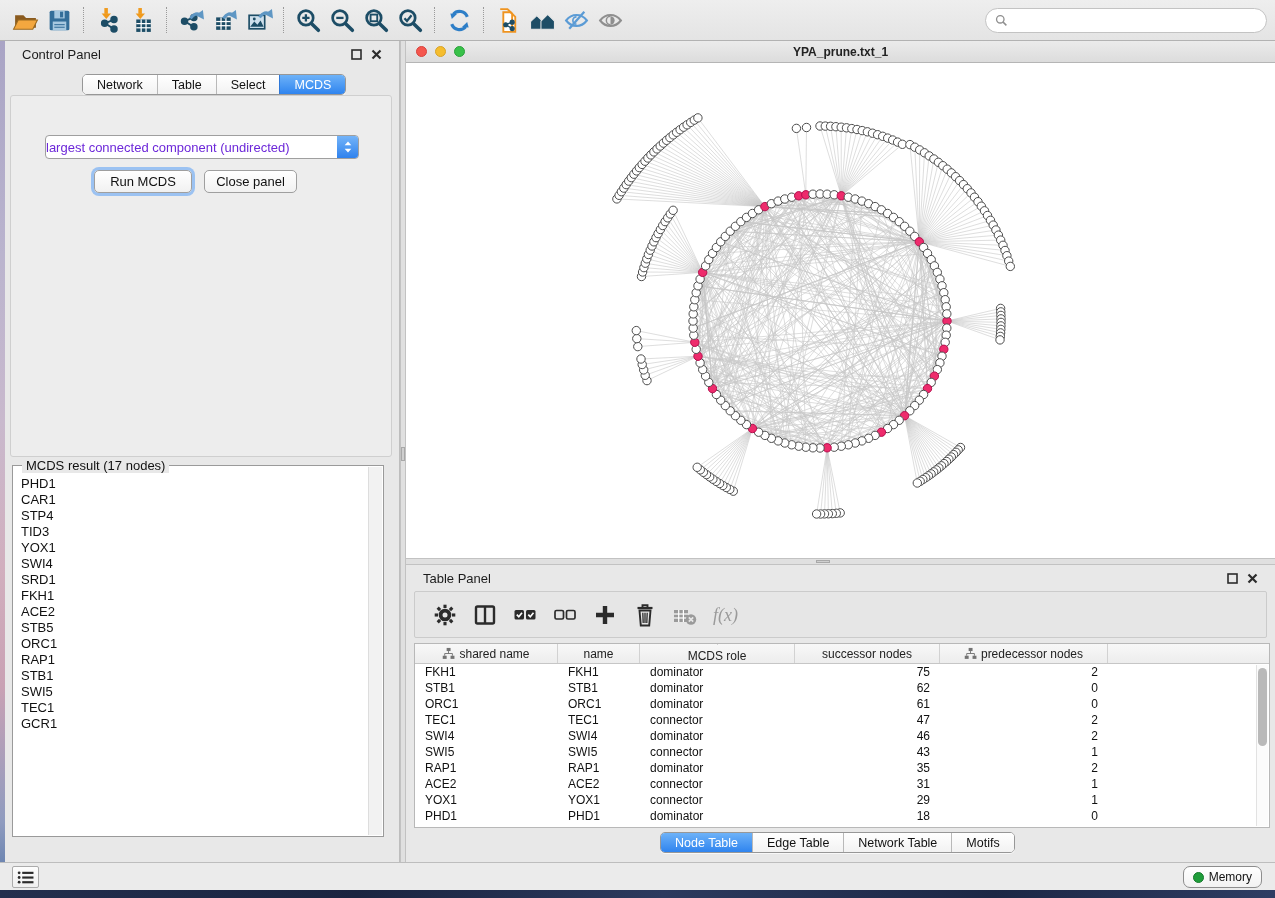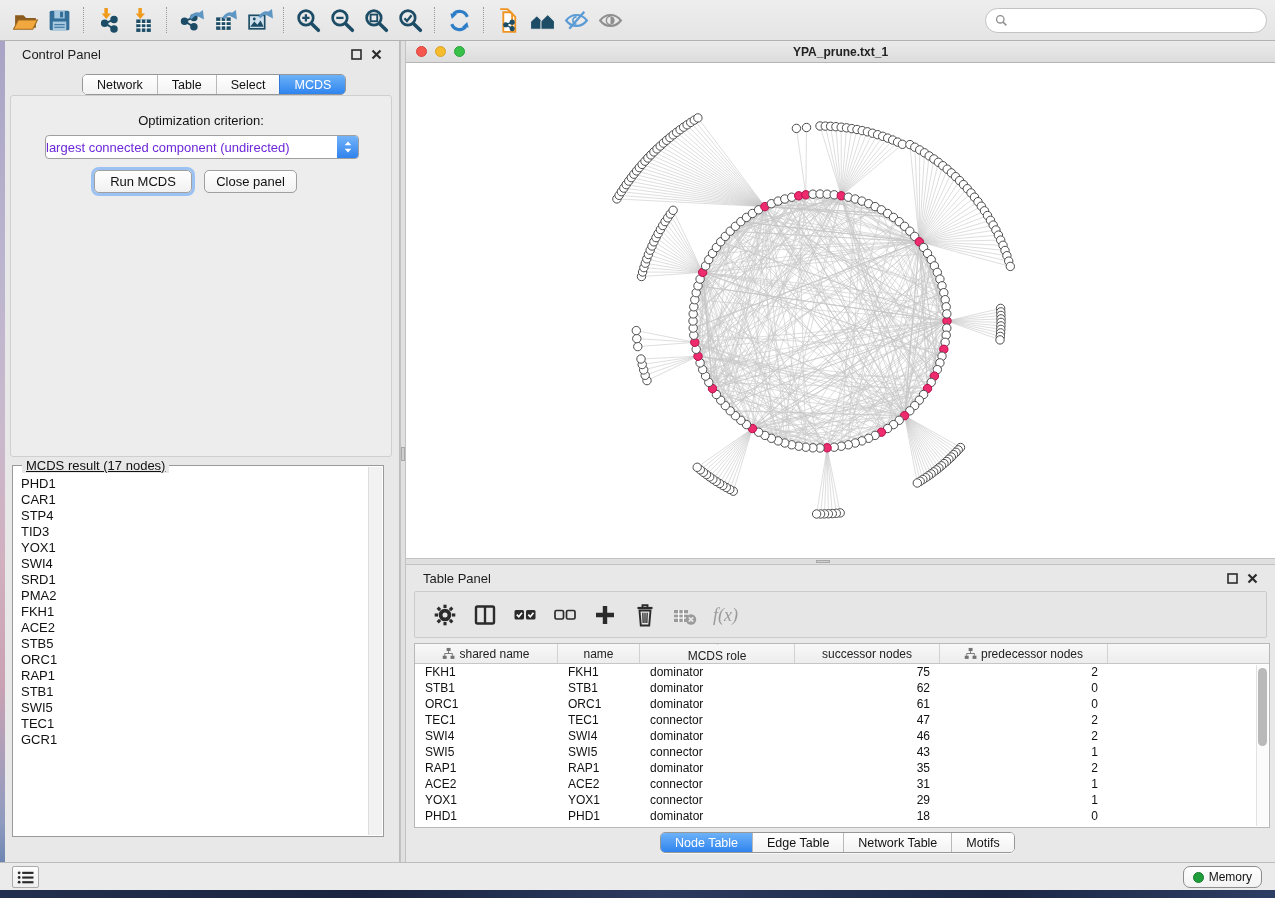--- a/index.html
+++ b/index.html
@@ -49,21 +49,21 @@
   .dropdown-value { flex:1; font-size:13px; color:#6d28d9; white-space:nowrap; }
   .dropdown-stepper { width:21px; height:22px; border-radius:0 3px 3px 0; background:linear-gradient(#74b4f9,#2f82ee);
                       display:flex; flex-direction:column; align-items:center; justify-content:center; }
   .dropdown-stepper svg { width:10px; height:16px; }
   .cp-btn { position:absolute; height:23px; background:linear-gradient(#ffffff,#f1f1f1); border:1px solid #9f9f9f;
             border-radius:5px; font-size:13px; color:#111; font-family:"Liberation Sans",sans-serif; cursor:default; }
   .btn-run { left:83px; top:74px; width:98px; box-shadow:0 0 0 3px rgba(110,170,245,.65); }
   .btn-close { left:193px; top:74px; width:93px; }
 
   .result-box { position:absolute; left:7px; top:424px; width:372px; height:372px; border:1px solid #9a9a9a; background:#fff; }
-  .result-legend { position:absolute; left:9px; top:-8px; background:#e8e8e8; padding:0 4px; font-size:13px; color:#111;text-decoration:underline; }
+  .result-legend { position:absolute; left:9px; top:-8px; background:#e8e8e8; padding:0 4px; font-size:13px; color:#111; }
   .result-list { position:absolute; left:1px; top:6px; right:15px; bottom:1px; overflow:hidden; padding:4px 0 0 7px; }
   .result-item { font-size:13px; line-height:16px; color:#111; }
   .result-scroll { position:absolute; top:1px; right:1px; bottom:1px; width:14px; background:#f2f2f2; border-left:1px solid #ddd; }
 
   
   .vsplit { left:400px; top:41px; width:6px; height:821px; background:#e0e0e0; border-left:1px solid #c2c2c2; border-right:1px solid #c2c2c2; }
   .vsplit .grip { position:absolute; left:0; top:406px; width:4px; height:14px; background:#cfcfcf; border:1px solid #a8a8a8; }
   .hsplit { left:406px; top:558px; width:869px; height:7px; background:#e0e0e0; border-top:1px solid #c2c2c2; border-bottom:1px solid #c2c2c2; }
   .hsplit .grip { position:absolute; left:410px; top:1px; width:14px; height:3px; background:#cfcfcf; border:1px solid #a8a8a8; }
 
@@ -328,21 +328,20 @@
         </svg>
     </span>
   </div>
   <div class="seg-tabs cp-tabs">
       <span class="seg-tab">Network</span>
       <span class="seg-tab">Table</span>
       <span class="seg-tab">Select</span>
       <span class="seg-tab active">MCDS</span>
     </div>
   <div class="cp-card">
-    <div class="opt-label">Optimization criterion:</div>
     <div class="dropdown">
       <span class="dropdown-value">largest connected component (undirected)</span>
       <span class="dropdown-stepper">
         <svg viewBox="0 0 12 18">
             <path d="M2 7l4-4.5L10 7z" fill="#fff"></path>
             <path d="M2 11l4 4.5L10 11z" fill="#fff"></path>
           </svg>
       </span>
     </div>
     <button class="cp-btn btn-run">Run MCDS</button>
@@ -351,21 +350,20 @@
   <div class="result-box">
     <span class="result-legend">MCDS result (17 nodes)</span>
     <div class="result-list">
         <div class="result-item">PHD1</div>
         <div class="result-item">CAR1</div>
         <div class="result-item">STP4</div>
         <div class="result-item">TID3</div>
         <div class="result-item">YOX1</div>
         <div class="result-item">SWI4</div>
         <div class="result-item">SRD1</div>
-        <div class="result-item">PMA2</div>
         <div class="result-item">FKH1</div>
         <div class="result-item">ACE2</div>
         <div class="result-item">STB5</div>
         <div class="result-item">ORC1</div>
         <div class="result-item">RAP1</div>
         <div class="result-item">STB1</div>
         <div class="result-item">SWI5</div>
         <div class="result-item">TEC1</div>
         <div class="result-item">GCR1</div>
       </div>

